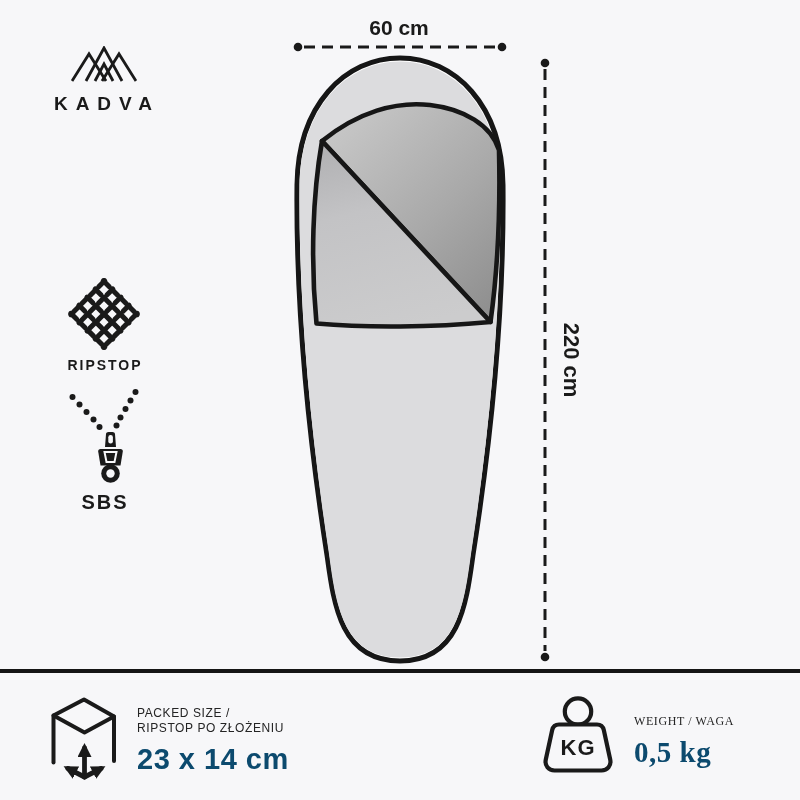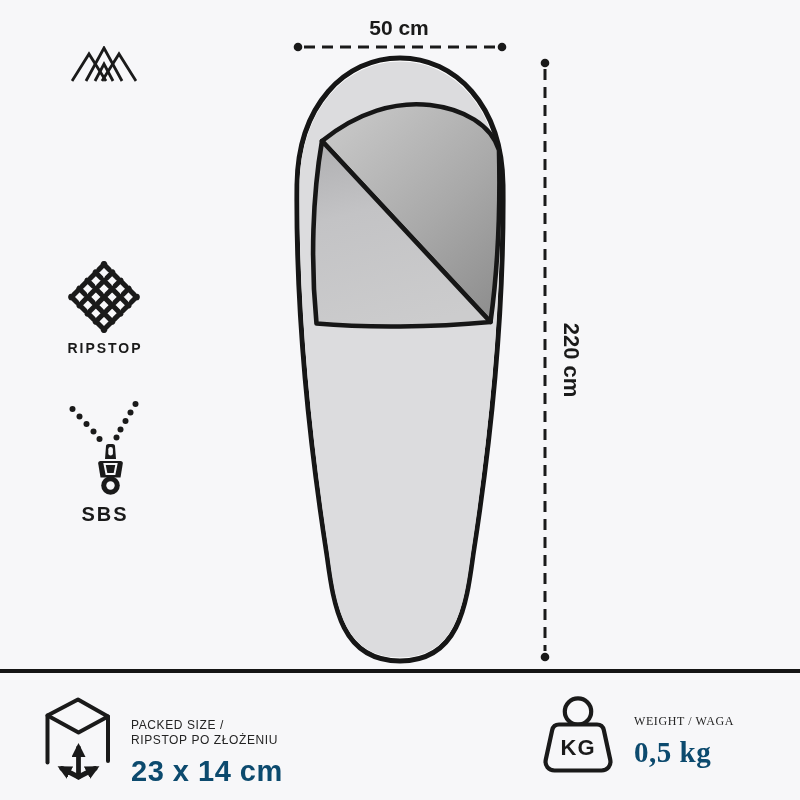--- a/index.html
+++ b/index.html
@@ -7,62 +7,63 @@
   body { background:#f7f7f9; font-family:"Liberation Sans", sans-serif; color:#1a1a1a; }
   .canvas { position:relative; width:800px; height:800px; background:#f7f7f9; overflow:hidden; }
 
   
   .brand { position:absolute; left:40px; top:46px; width:128px; text-align:center; }
   .brand svg { display:block; margin:0 auto; }
   .brand-name { margin-top:11px; font-size:19px; font-weight:700; letter-spacing:8px; padding-left:6px; color:#1a1a1a; }
 
   
   .feature { position:absolute; left:40px; width:128px; text-align:center; }
-  .feature-ripstop { top:259px; }
-  .feature-sbs { top:400px; }
+  .feature-ripstop { top:276px; }
+  .feature-sbs { top:388px; }
   .feature svg { display:block; margin:0 auto; }
   .feature-label { margin-top:5px; font-weight:800; color:#1a1a1a; }
   .feature-ripstop .feature-label { font-size:14px; letter-spacing:2px; padding-left:2px; }
   .feature-sbs .feature-label { font-size:20px; letter-spacing:2px; padding-left:2px; margin-top:7px; }
 
   
   .dim-width-label { position:absolute; left:299px; top:16px; width:200px; text-align:center;
                      font-size:21px; font-weight:800; }
   .dim-width-line { position:absolute; left:290px; top:39px; }
   .dim-length-line { position:absolute; left:537px; top:55px; }
   .dim-length-label { position:absolute; left:571px; top:360px; transform:translate(-50%,-50%) rotate(90deg);
                       font-size:22px; font-weight:800; white-space:nowrap; }
 
   
   .bag { position:absolute; left:270px; top:50px; }
 
   
   .footer-divider { position:absolute; left:0; top:669px; width:800px; height:4px; background:#151515; }
   .spec { position:absolute; display:flex; align-items:flex-start; }
-  .spec-packed { left:43px; top:696px;align-items:flex-end; }
+  .spec-packed { left:49px; top:696px; }
   .spec-weight { left:539px; top:694px; }
   .spec-text { margin-left:20px; padding-top:10px; }
   .spec-weight .spec-text { margin-left:17px; padding-top:20px;font-family:Liberation Serif, serif; }
   .spec-title { font-size:12px; font-weight:500; letter-spacing:0.6px; color:#242424; line-height:15px; }
   .spec-value { margin-top:7px; font-size:29px; font-weight:800; letter-spacing:0.5px; color:#0c4a6e; }
 </style>
 </head>
 <body>
 
 <div class="canvas">
 
   <div class="brand">
     <svg width="66" height="36" viewBox="0 0 66 36">
       <g fill="none" stroke="#1a1a1a" stroke-width="2.8">
         <polyline points="1,35 18,8 35,35"></polyline>
         <polyline points="31,35 48,8 65,35"></polyline>
         <polyline points="15,35 33,2 51,35"></polyline>
         <polyline points="24,35 33,18 42,35"></polyline>
       </g>
     </svg>
+    <div class="brand-name">KADVA</div>
   </div>
 
   <div class="feature feature-ripstop">
     <svg width="74" height="76" viewBox="-37 -38 74 76">
       <g transform="rotate(45)" stroke="#1a1a1a" stroke-width="5" stroke-linecap="round" stroke-dasharray="8.5 3.4" fill="none">
         <line x1="-23" y1="-24" x2="-23" y2="24"></line>
         <line x1="-11.5" y1="-24" x2="-11.5" y2="24"></line>
         <line x1="0" y1="-24" x2="0" y2="24"></line>
         <line x1="11.5" y1="-24" x2="11.5" y2="24"></line>
         <line x1="23" y1="-24" x2="23" y2="24"></line>
@@ -93,21 +94,21 @@
         <rect x="39.3" y="47" width="4.6" height="8.5" rx="2.2" fill="#f7f7f9"></rect>
         <path d="M31.5,61 L51.5,61 C53,61 54,62 53.8,63.5 L51.5,77.5 L31.5,77.5 L29.2,63.5 C29,62 30,61 31.5,61 Z"></path>
         <path d="M35.5,64 L47.5,64 L45.5,74 L37.5,74 Z" fill="none" stroke="#f7f7f9" stroke-width="2"></path>
         <circle cx="41.5" cy="85.5" r="9.3"></circle>
         <circle cx="41.5" cy="85.5" r="4.2" fill="#f7f7f9"></circle>
       </g>
     </svg>
     <div class="feature-label">SBS</div>
   </div>
 
-  <div class="dim-width-label">50 cm</div>
+  <div class="dim-width-label">60 cm</div>
   <svg class="dim-width-line" width="220" height="16" viewBox="0 0 220 16">
     <line x1="14" y1="8" x2="206" y2="8" stroke="#1a1a1a" stroke-width="3" stroke-dasharray="11 7"></line>
     <circle cx="8" cy="8" r="4.3" fill="#1a1a1a"></circle>
     <circle cx="212" cy="8" r="4.3" fill="#1a1a1a"></circle>
   </svg>
 
   <svg class="bag" width="260" height="620" viewBox="270 50 260 620">
     <defs>
       <linearGradient id="hoodGrad" x1="0.15" y1="0" x2="0.95" y2="1">
         <stop offset="0" stop-color="#c8c8c8"></stop>

